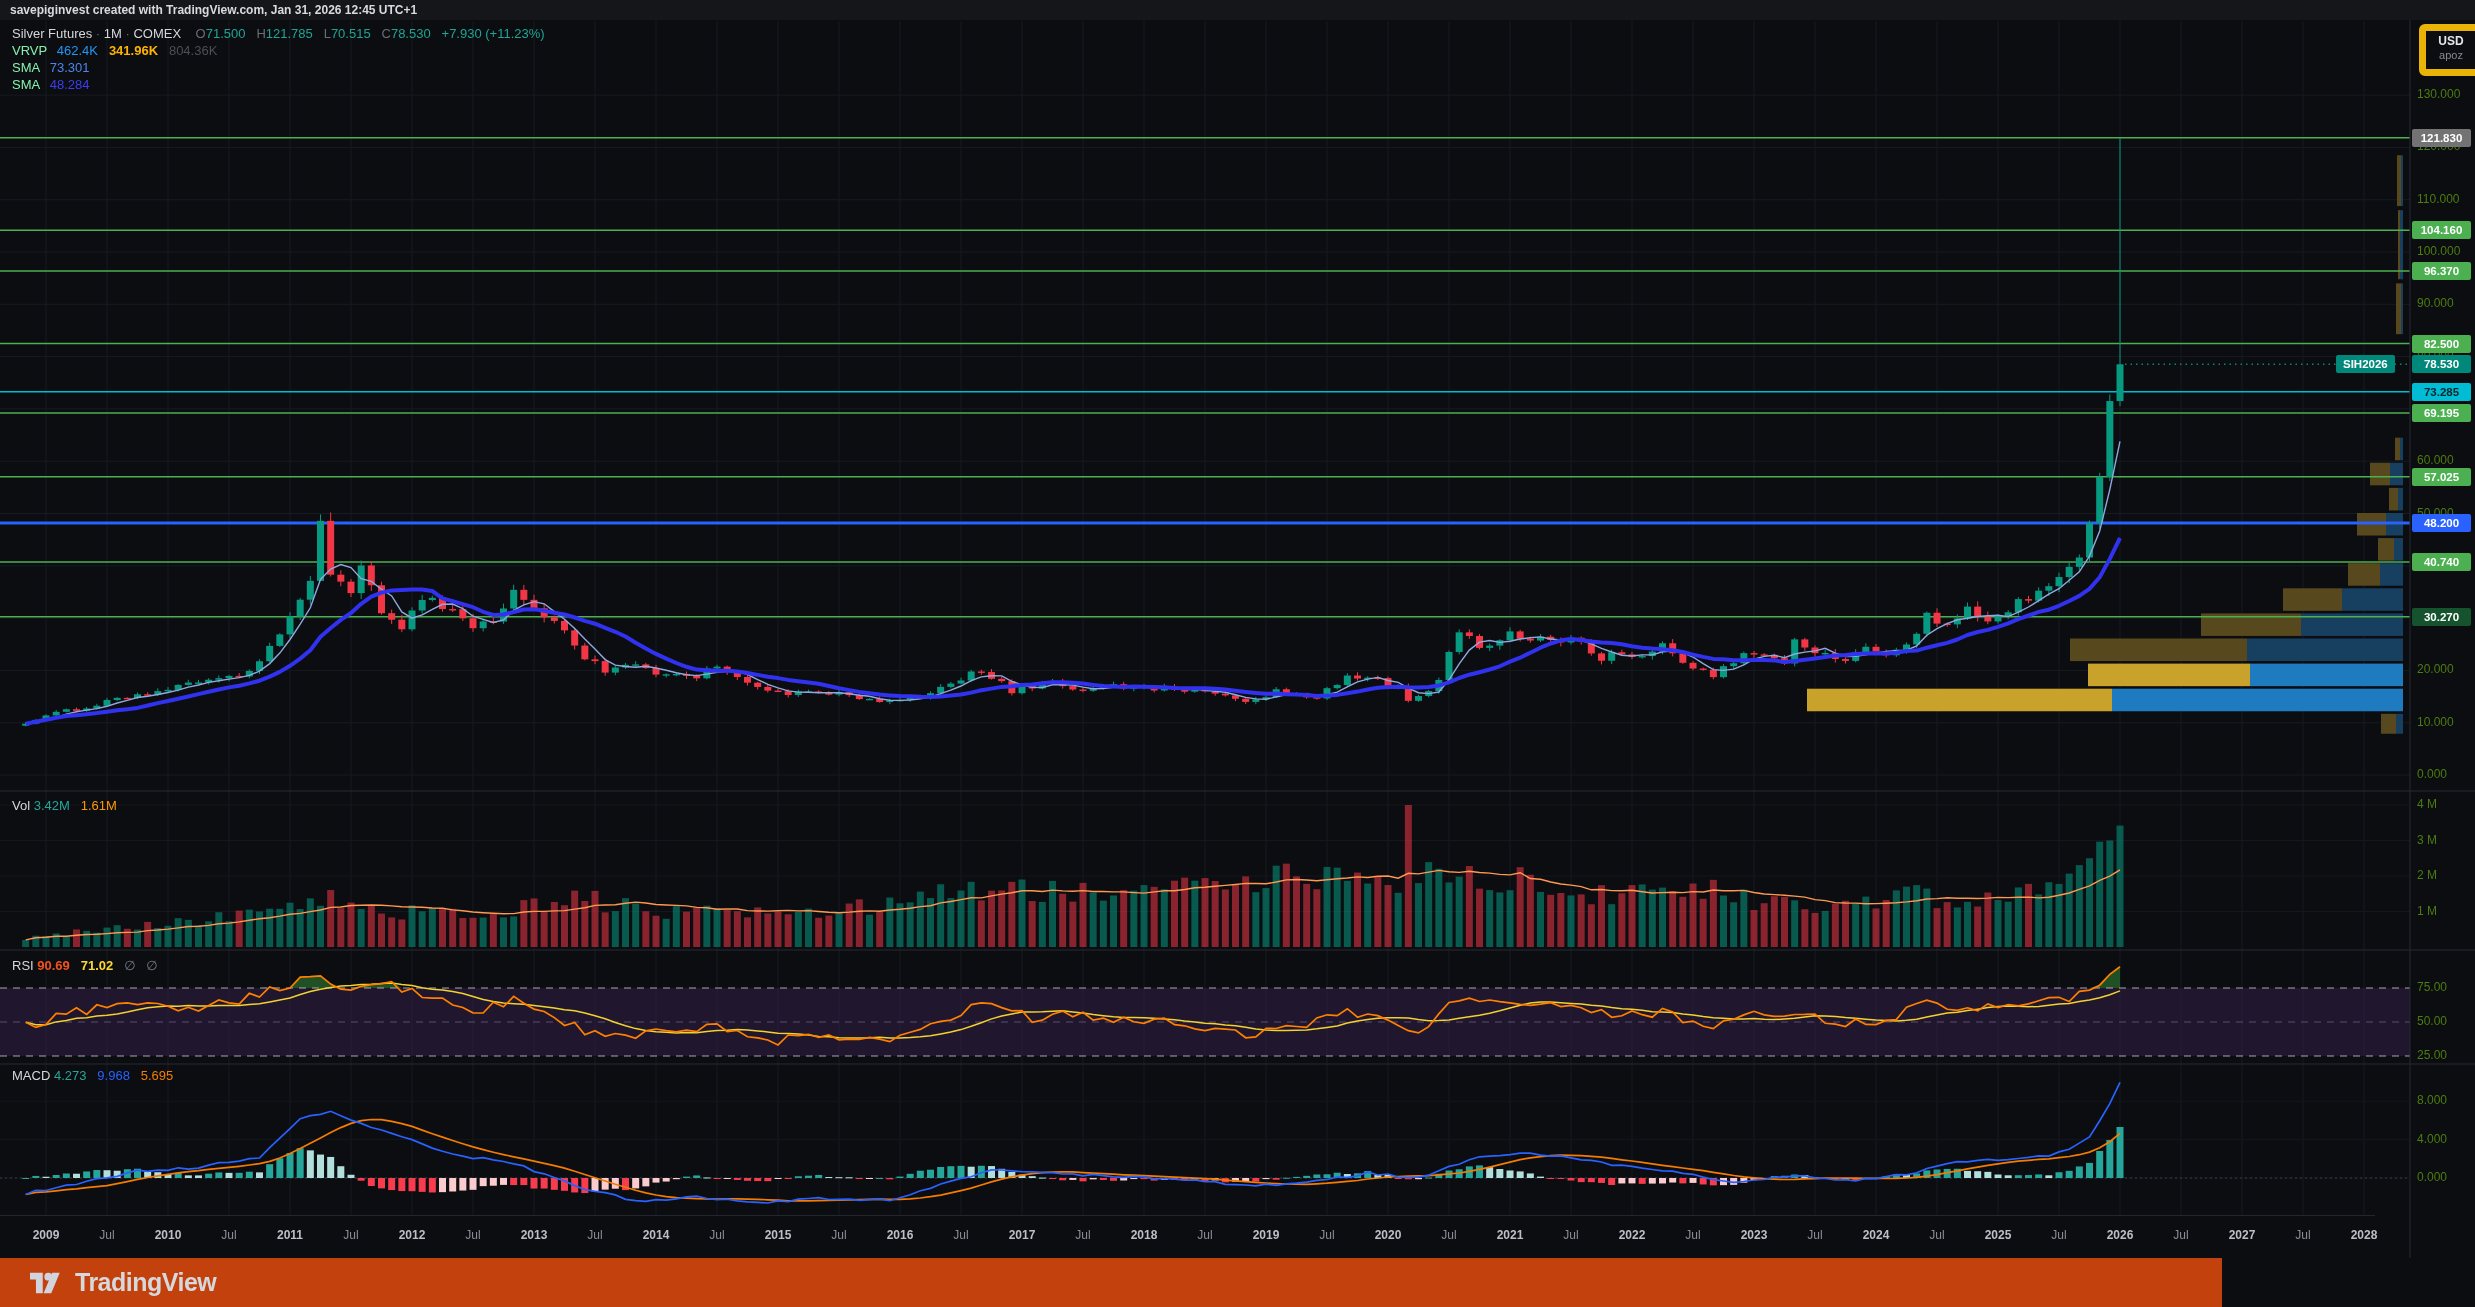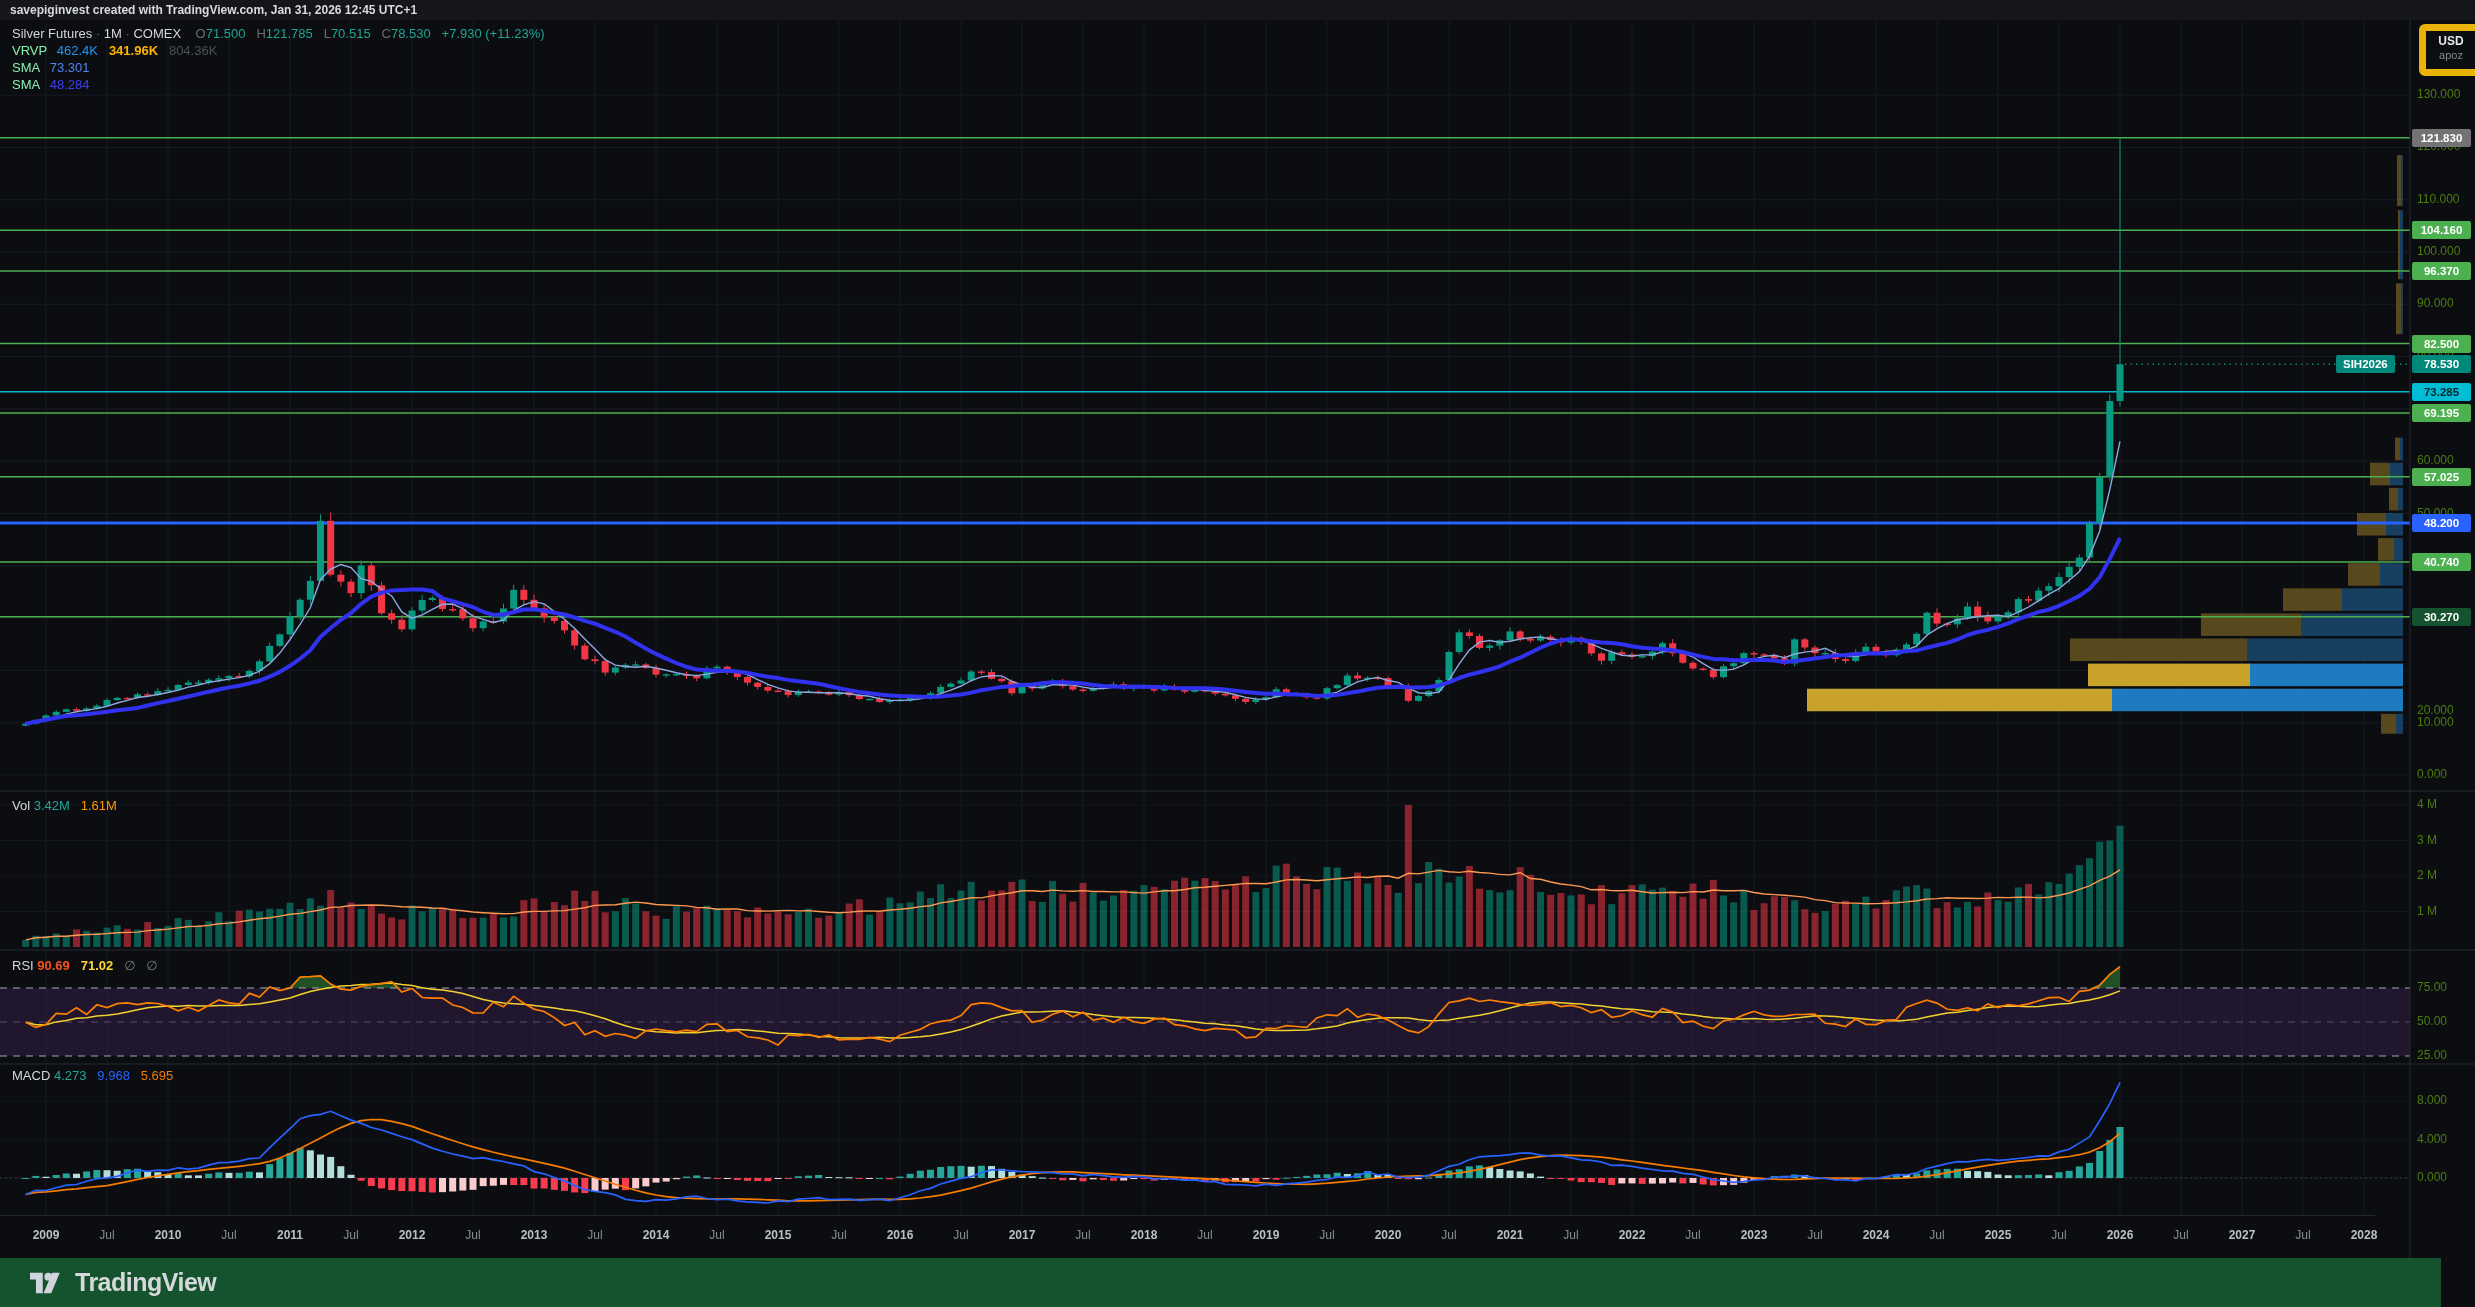--- a/index.html
+++ b/index.html
@@ -19,21 +19,21 @@
         font-size:11.5px;font-weight:700;color:#fff;border-radius:2px;z-index:10;}
   .symtag{position:absolute;height:18px;line-height:18px;text-align:center;padding:0 7px;
         font-size:11.5px;font-weight:700;color:#fff;border-radius:2px;z-index:10;}
   .curbox{position:absolute;left:2419px;top:24px;width:50px;height:38px;border:7px solid #eab308;
         border-radius:6px;z-index:6;text-align:center;background:#0b0d11;}
   .curbox .cur{font-size:12px;font-weight:700;color:#e3e5e8;margin-top:3px;}
   .curbox .unit{font-size:11px;color:#868a93;margin-top:1px;}
   .time-label{position:absolute;color:#8b8e96;font-size:12px;z-index:5;transform:translateX(-50%);}
   .time-label.year{color:#bcbfc6;font-weight:700;}
   .taxis{position:absolute;left:0;top:1215px;width:2375px;height:43px;border-top:1px solid #23262e;z-index:4;}
-  .footer{position:absolute;left:0;bottom:0;width:2441px;height:49px;background:#14532d;
+  .footer{position:absolute;left:0;bottom:0;width:2222px;height:49px;background:#c2410c;
           display:flex;align-items:center;gap:11px;padding-left:30px;box-sizing:border-box;z-index:30;}
   .brand{color:#d6d8dc;font-size:25px;font-weight:700;letter-spacing:-0.5px;}
 </style>
 </head>
 <body>
 
 <div class="app">
   <div class="topbar">
     <span>savepiginvest created with TradingView.com, Jan 31, 2026 12:45 UTC+1</span>
   </div>
@@ -1115,21 +1115,21 @@
     </div>
   <div id="price-axis">
       <div class="axis-tick" style="top: 87.1px;">130.000</div>
       <div class="axis-tick" style="top: 139.4px;">120.000</div>
       <div class="axis-tick" style="top: 191.7px;">110.000</div>
       <div class="axis-tick" style="top: 244px;">100.000</div>
       <div class="axis-tick" style="top: 296.3px;">90.000</div>
       <div class="axis-tick" style="top: 348.6px;">80.000</div>
       <div class="axis-tick" style="top: 453.2px;">60.000</div>
       <div class="axis-tick" style="top: 505.5px;">50.000</div>
-      <div class="axis-tick" style="top: 662.4px; margin-top: 41px;">20.000</div>
+      <div class="axis-tick" style="top: 662.4px;">20.000</div>
       <div class="axis-tick" style="top: 714.7px;">10.000</div>
       <div class="axis-tick" style="top: 767px;">0.000</div>
       <div class="axis-tick" style="top: 797px;">4 M</div>
       <div class="axis-tick" style="top: 832.5px;">3 M</div>
       <div class="axis-tick" style="top: 868px;">2 M</div>
       <div class="axis-tick" style="top: 903.5px;">1 M</div>
       <div class="axis-tick" style="top: 980px;">75.00</div>
       <div class="axis-tick" style="top: 1014px;">50.00</div>
       <div class="axis-tick" style="top: 1048px;">25.00</div>
       <div class="axis-tick" style="top: 1093.2px;">8.000</div>

